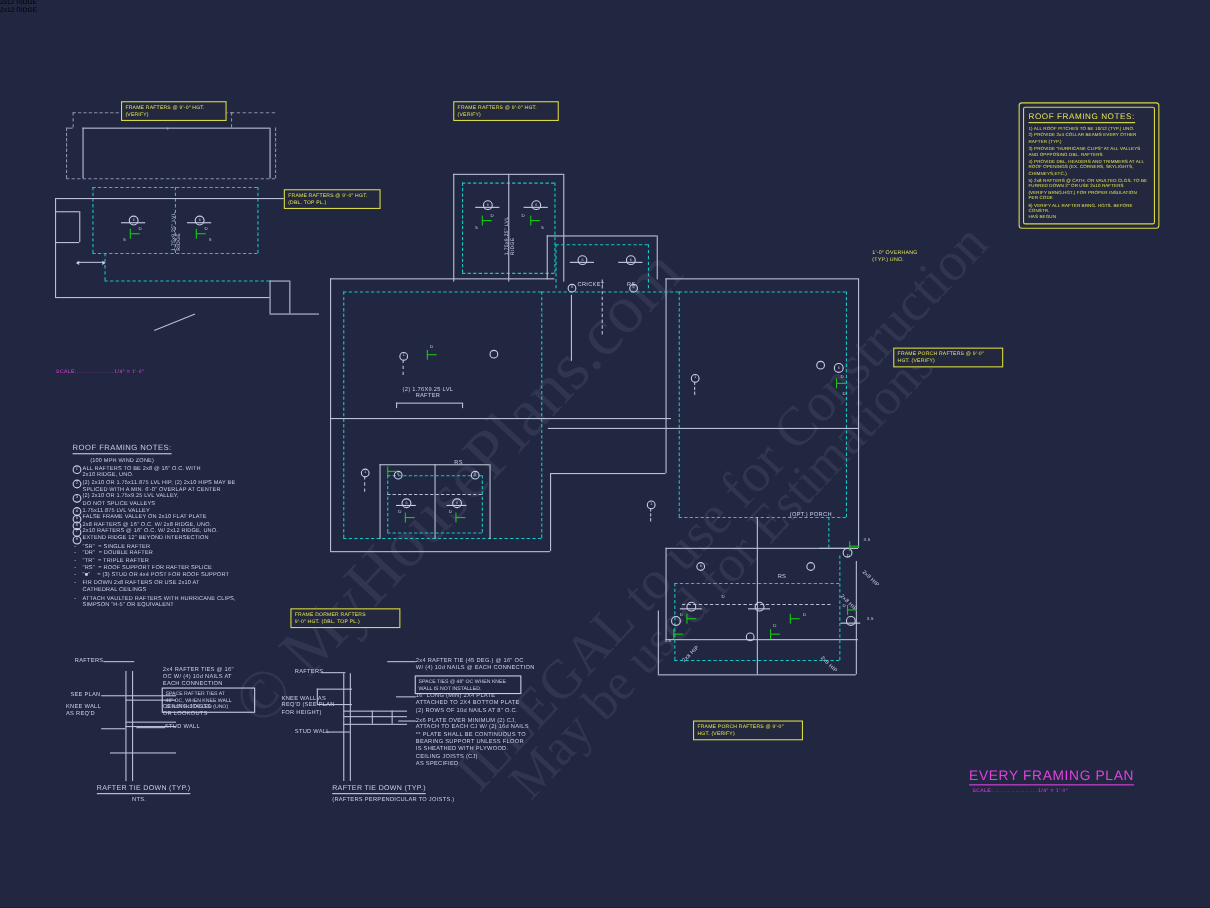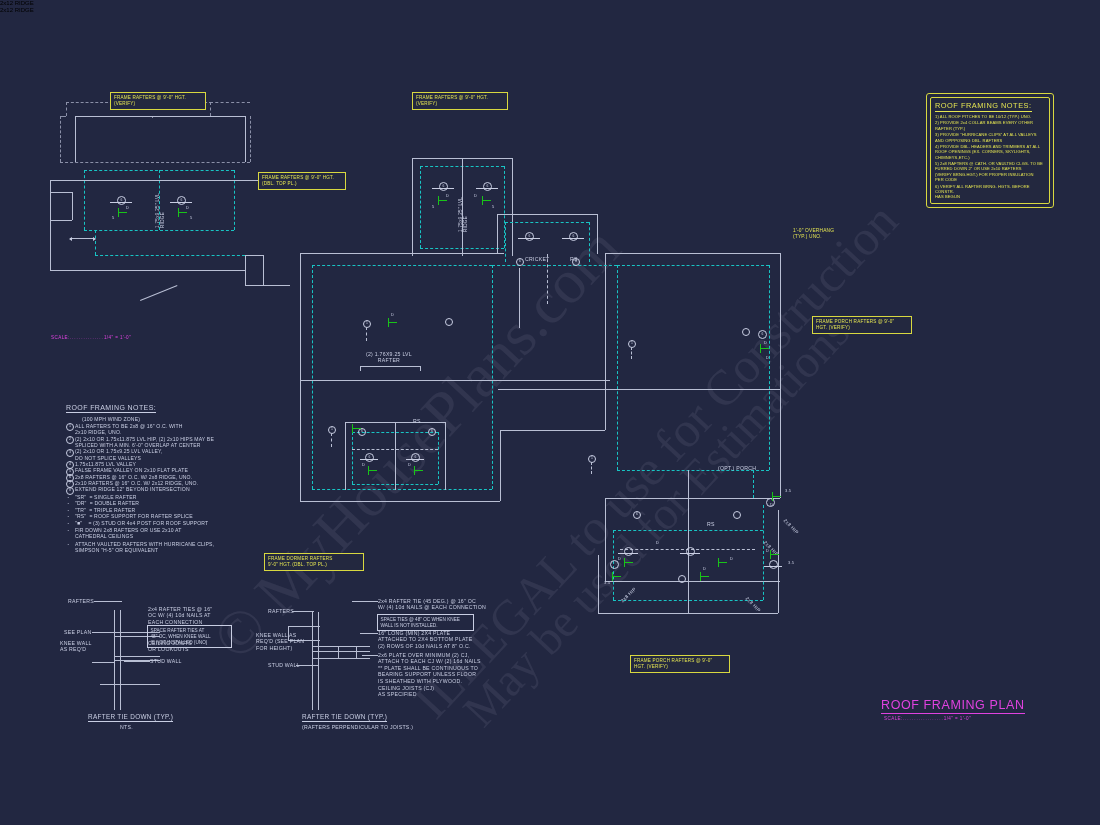--- a/index.html
+++ b/index.html
@@ -141,21 +141,21 @@
     <div class="row" style="margin-top:1px;"><span class="bul">-</span><span>FIR DOWN 2x8 RAFTERS OR USE 2x10 AT
 CATHEDRAL CEILINGS</span></div>
     <div class="row" style="margin-top:1px;"><span class="bul">-</span><span>ATTACH VAULTED RAFTERS WITH HURRICANE CLIPS,
 SIMPSON "H-5" OR EQUIVALENT</span></div>
   </div>
 
   <div class="ttl2" style="left:51px;top:335px;">
     <span>SCALE:</span><i>...............</i><span>1/4" = 1'-0"</span>
   </div>
 
-  <div class="ttl" style="left:881px;top:698px;">ROOF FRAMING PLAN</div>
+  <div class="ttl" style="left:881px;top:698px;">EVERY FRAMING PLAN</div>
   <div class="ttl2" style="left:884px;top:716px;">
     <span>SCALE:</span><i>..................</i><span>1/4" = 1'-0"</span>
   </div>
 
   <div class="dd-h" style="left:66px;top:102px;width:86px;"></div>
   <div class="dd-v" style="left:66px;top:102px;height:14px;"></div>
   <div class="dd-h" style="left:60px;top:116px;width:6px;"></div>
   <div class="dd-v" style="left:60px;top:116px;height:46px;"></div>
   <div class="dd-h" style="left:60px;top:162px;width:190px;"></div>
   <div class="dd-v" style="left:250px;top:116px;height:46px;"></div>

